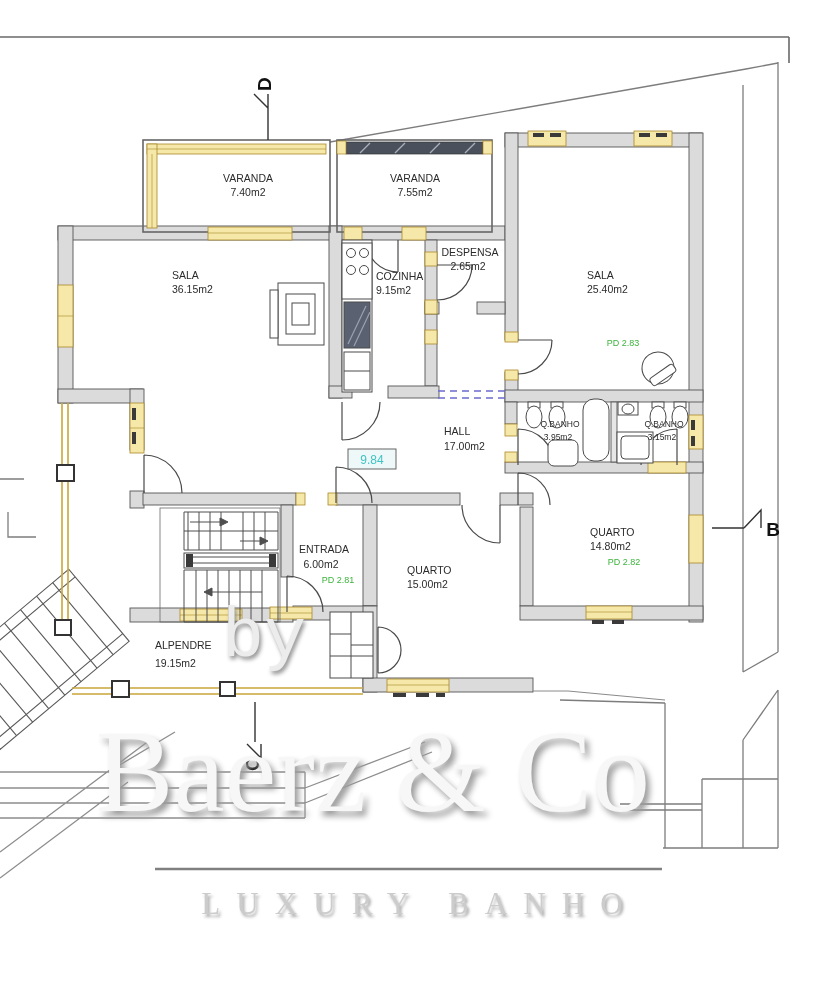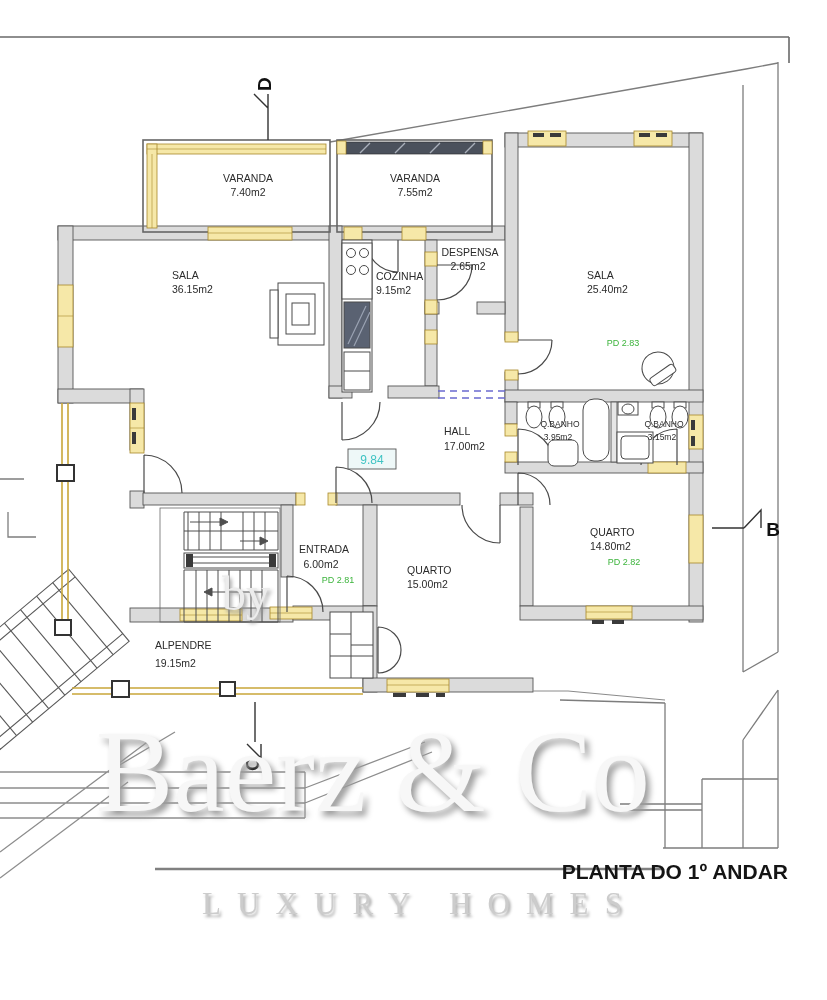--- a/index.html
+++ b/index.html
@@ -6,21 +6,21 @@
   #stage{position:relative;width:827px;height:1000px;background:#ffffff;overflow:hidden;
          font-family:"Liberation Sans",sans-serif;}
   #plan-svg{position:absolute;left:0;top:0;}
   .room-label{font-family:"Liberation Sans",sans-serif;font-size:10.5px;fill:#2b2b2b;}
   .room-label.small{font-size:8.5px;}
   .pd-label{font-family:"Liberation Sans",sans-serif;font-size:9px;fill:#3cb43c;}
   .level-label{font-family:"Liberation Sans",sans-serif;font-size:12px;fill:#3fc3c3;}
   .marker-label{font-family:"Liberation Sans",sans-serif;font-size:19px;font-weight:bold;fill:#111;}
   .wm{position:absolute;font-family:"Liberation Serif",serif;color:#f2f2f2;
       text-shadow:3px 4px 5px #8f8f8f;pointer-events:none;}
-  #wm-by{left:222px;top:566px;font-size:48px;color:#ececec;text-shadow:2px 3px 4px #909090;}
+  #wm-by{left:222px;top:598px;font-size:70px;color:#ececec;text-shadow:2px 3px 4px #909090;font-family:Liberation Mono, monospace;}
   #wm-brand{left:96px;top:706px;width:620px;font-size:116px;text-align:left;white-space:nowrap;
             color:#f7f7f7;text-shadow:4px 5px 6px #9a9a9a;}
   #wm-tagline{left:150px;top:886px;width:540px;font-size:31px;text-align:center;letter-spacing:0.52em;
               color:#cccccc;text-shadow:2px 3px 3px #aaaaaa;white-space:nowrap;}
   #plan-title{position:absolute;left:470px;top:860px;width:318px;text-align:right;
               font-family:"Liberation Sans",sans-serif;font-size:21px;font-weight:bold;color:#141414;}
 </style>
 </head>
 <body>
 
@@ -294,15 +294,14 @@
     <text class="room-label" x="590" y="536">QUARTO</text>
     <text class="room-label" x="590" y="550">14.80m2</text>
     <text class="pd-label" x="624" y="565" text-anchor="middle">PD 2.82</text>
     <text class="room-label" x="155" y="649">ALPENDRE</text>
     <text class="room-label" x="155" y="667">19.15m2</text>
   </g>
 </svg>
 
 <div id="wm-by" class="wm">by</div>
 <div id="wm-brand" class="wm">Baerz &amp; Co</div>
-<div id="wm-tagline" class="wm">LUXURY HOMES</div>
-<div id="plan-title">PLANTA DO 1º ANDAR</div>
+<div id="wm-tagline" class="wm">LUXURY BANHO</div>
 </div>
 
 </body></html>

